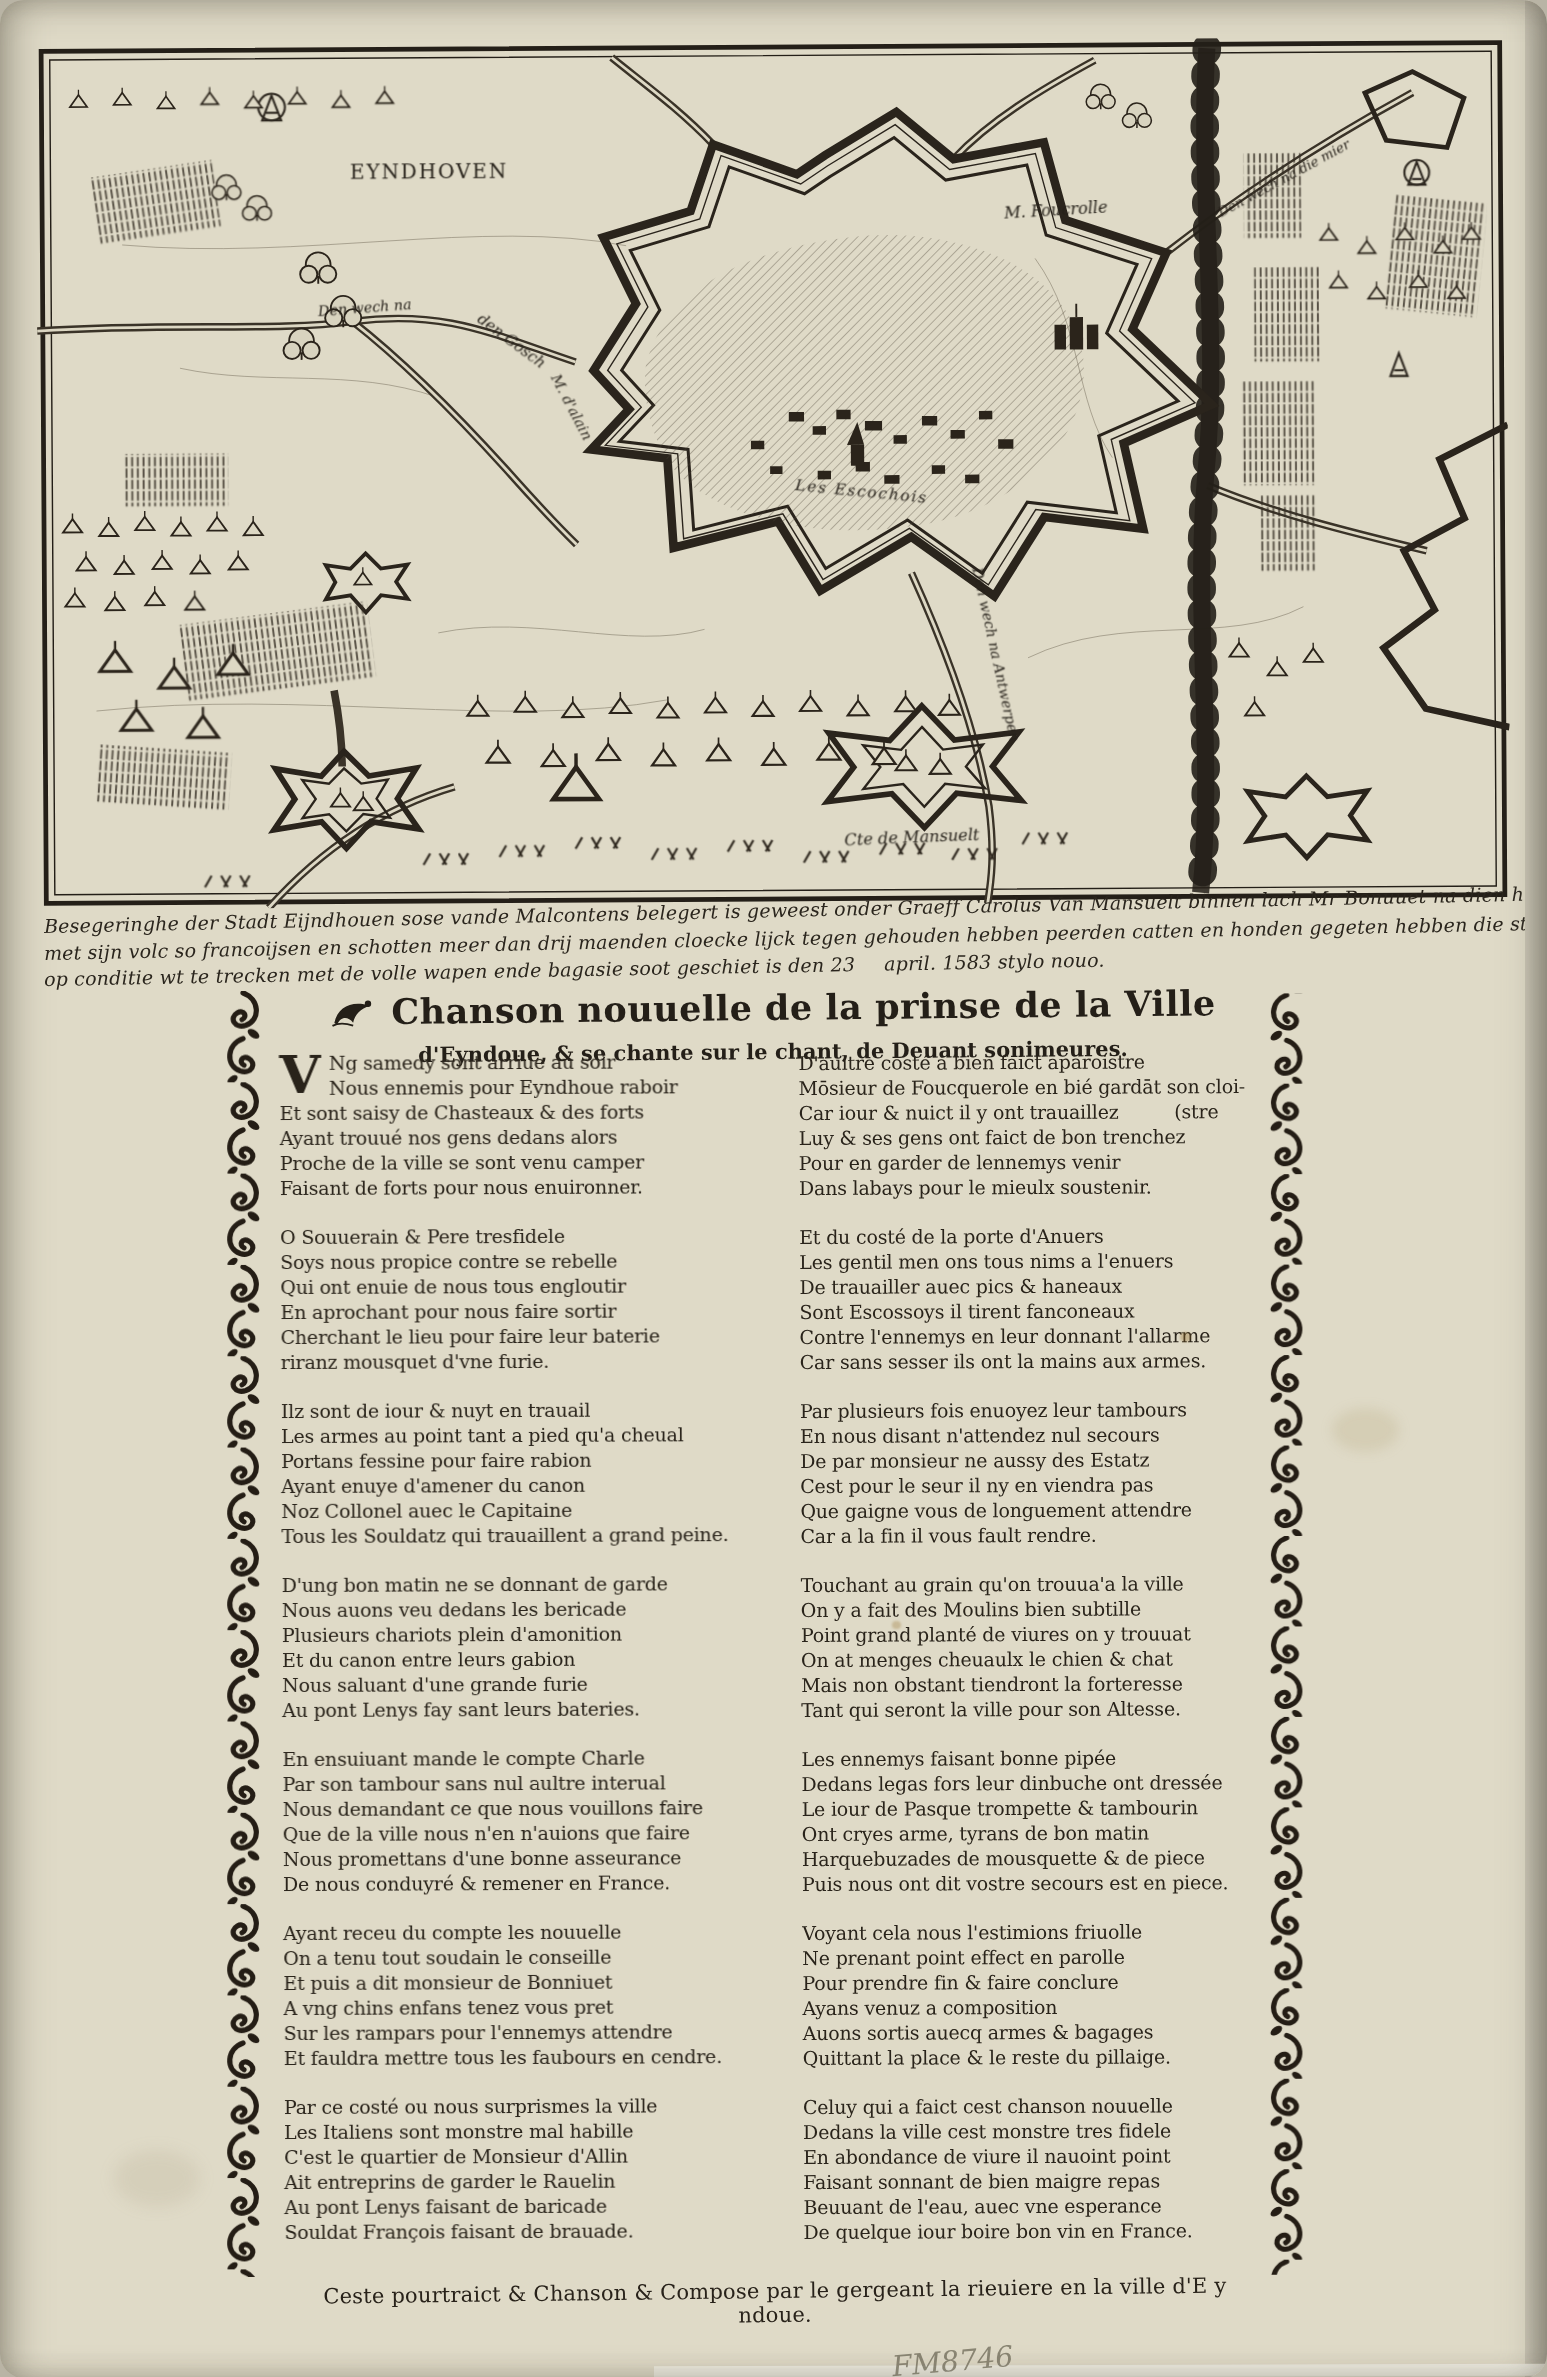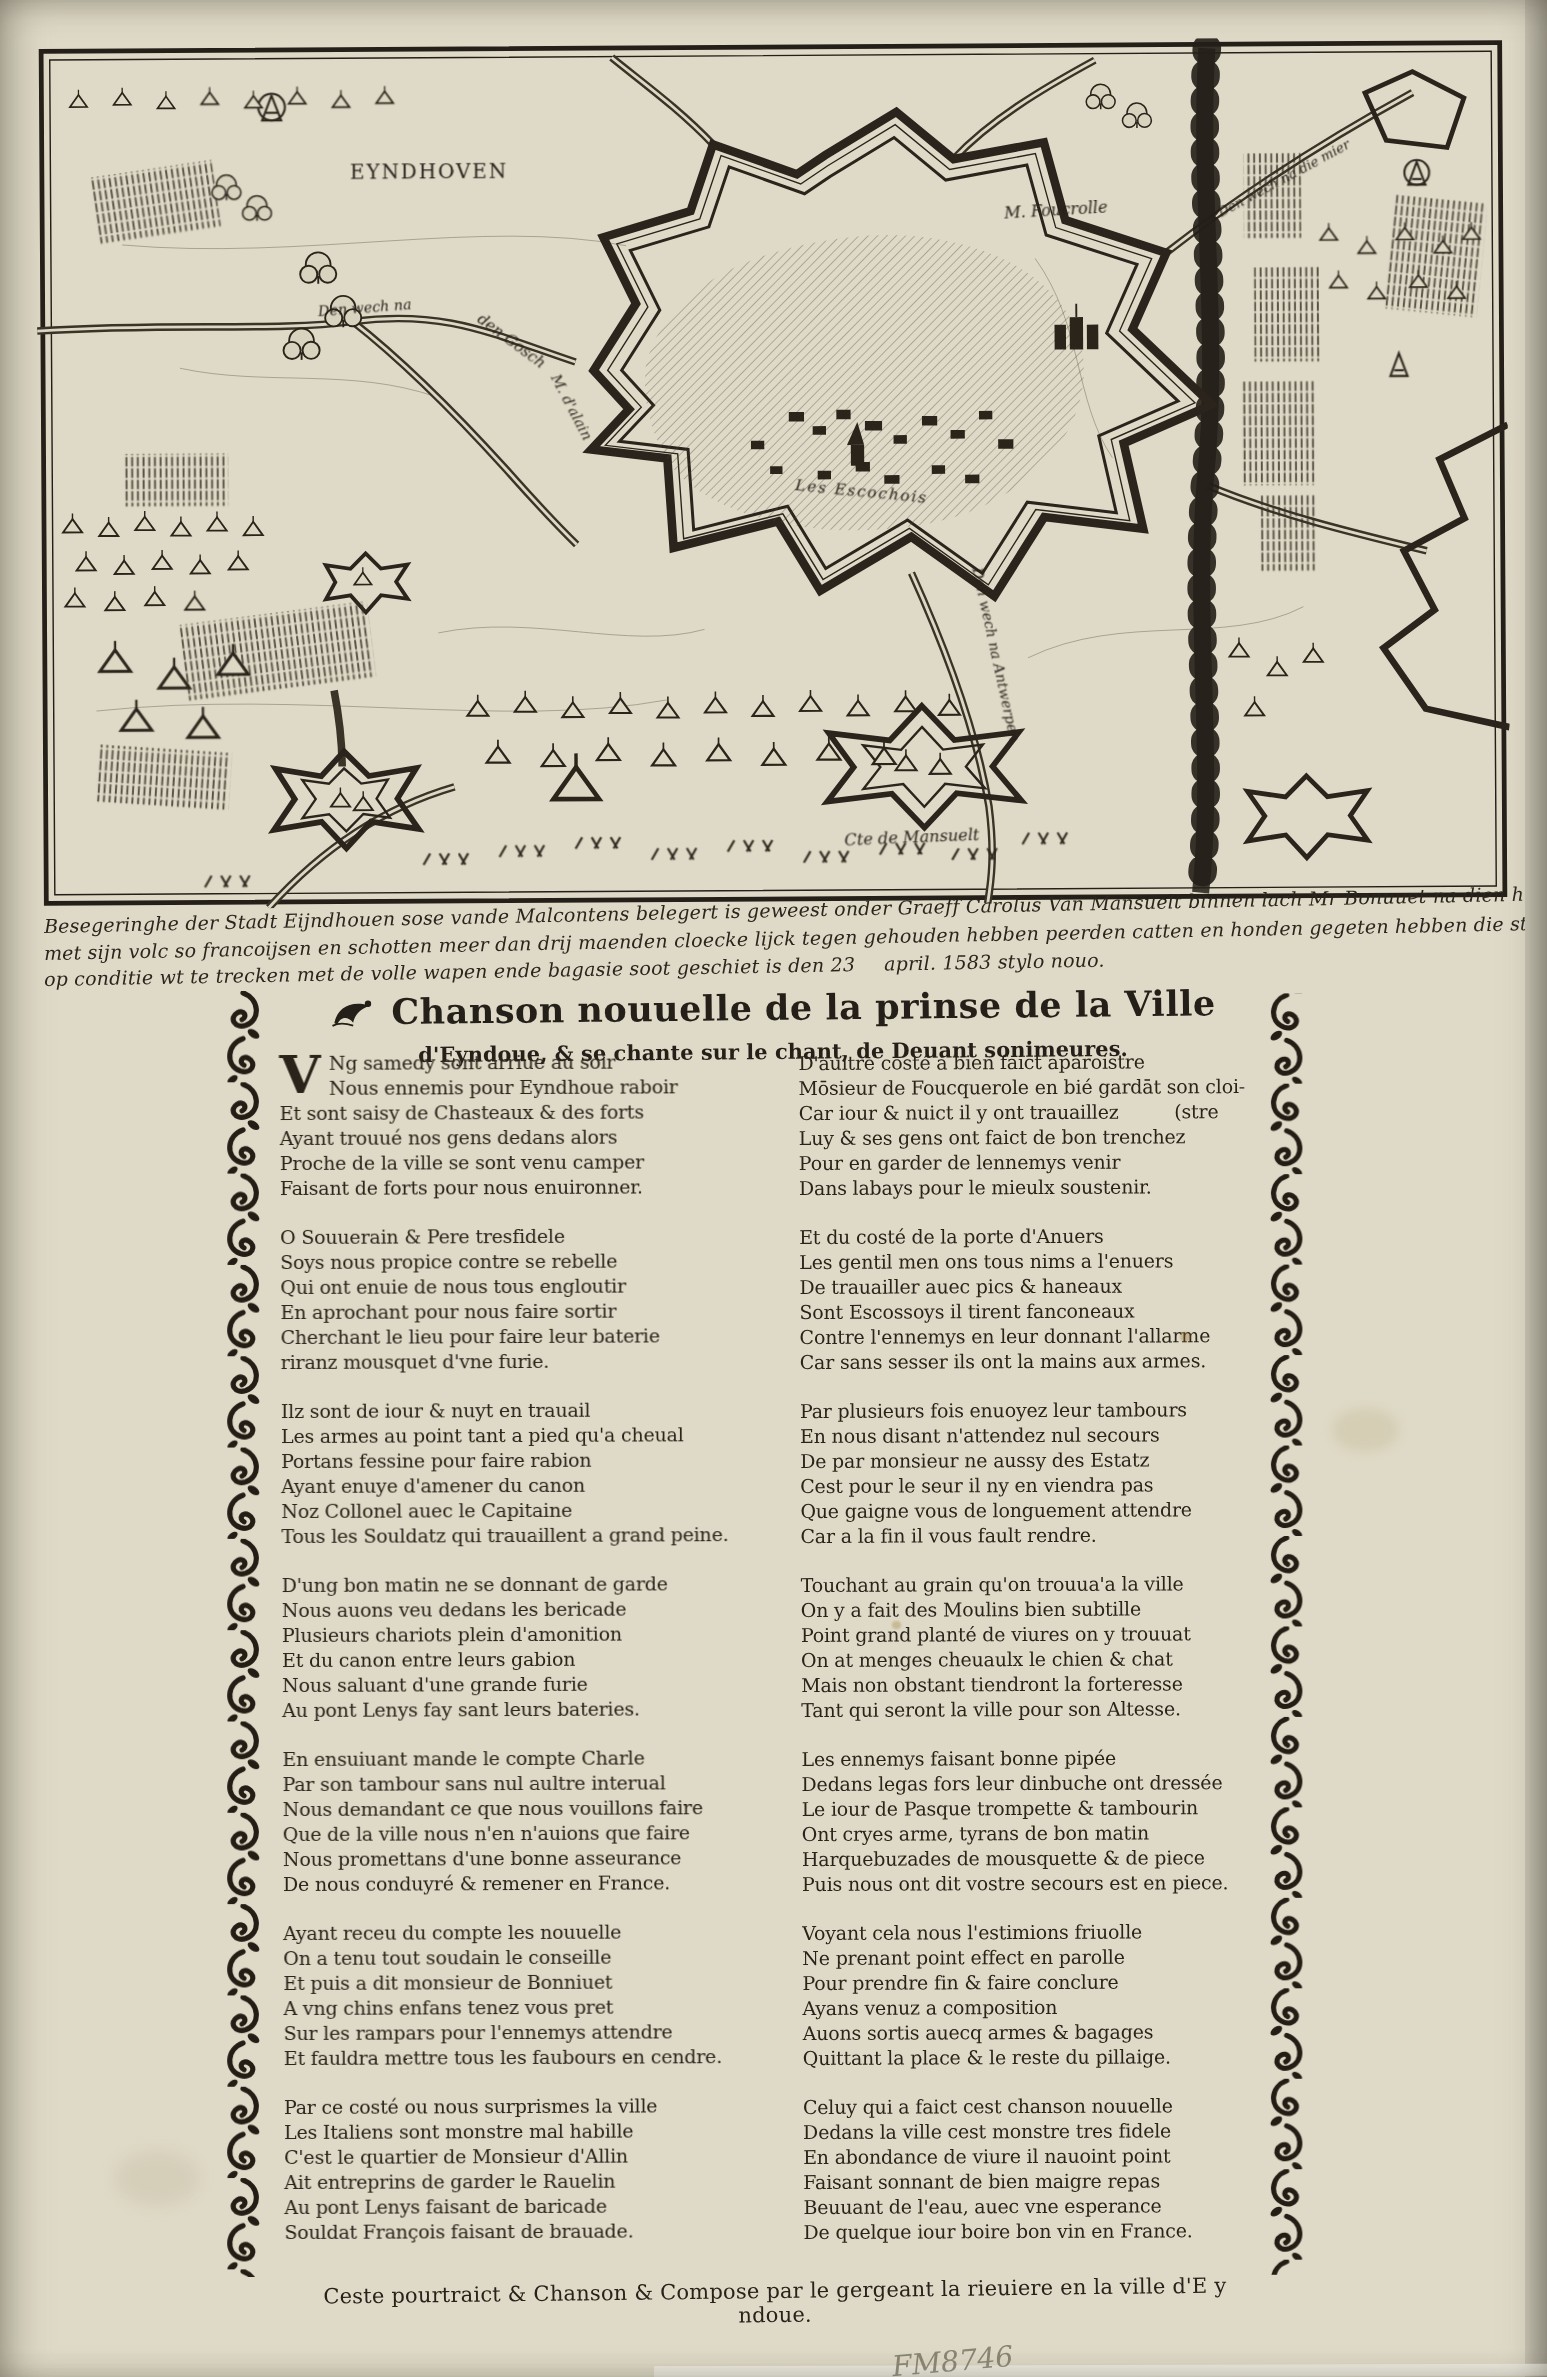--- a/index.html
+++ b/index.html
@@ -1,18 +1,18 @@
 <!DOCTYPE html>
 <html style="--paper: #dfdac7; --ink: #241f18;font-size:15px"><head>
 <meta charset="utf-8">
 <style>
   :root { --paper:#dfdac7; --ink:#241f18; }
   html,body{margin:0;padding:0;background:#b9b4a5;}
   .page{position:relative;width:1547px;height:2378px;background:var(--paper);overflow:hidden;
-        font-family:"DejaVu Serif", serif;color:var(--ink);}
+        font-family:"DejaVu Serif", serif;color:var(--ink);border-radius:24px;}
   .page::before{content:"";position:absolute;inset:0;pointer-events:none;z-index:50;
         box-shadow:inset 32px 0 44px -27px rgba(90,85,70,.6),
                    inset 0 25px 36px -23px rgba(90,85,70,.45),
                    inset -28.5px 0 42px -25px rgba(110,105,92,.55),
                    inset 0 -21px 30px -21px rgba(110,105,92,.4);}
   .scan-right{position:absolute;left:1525px;top:0;width:23px;height:2378px;
         background:linear-gradient(to right,#c9c4b4,#a7a394);z-index:40;}
   .scan-bottom{position:absolute;left:654px;top:2365px;width:893px;height:12.4px;
         background:#f0eee3;transform:rotate(-0.15deg);z-index:41;}
   .stain{position:absolute;border-radius:50%;pointer-events:none;z-index:5;}

